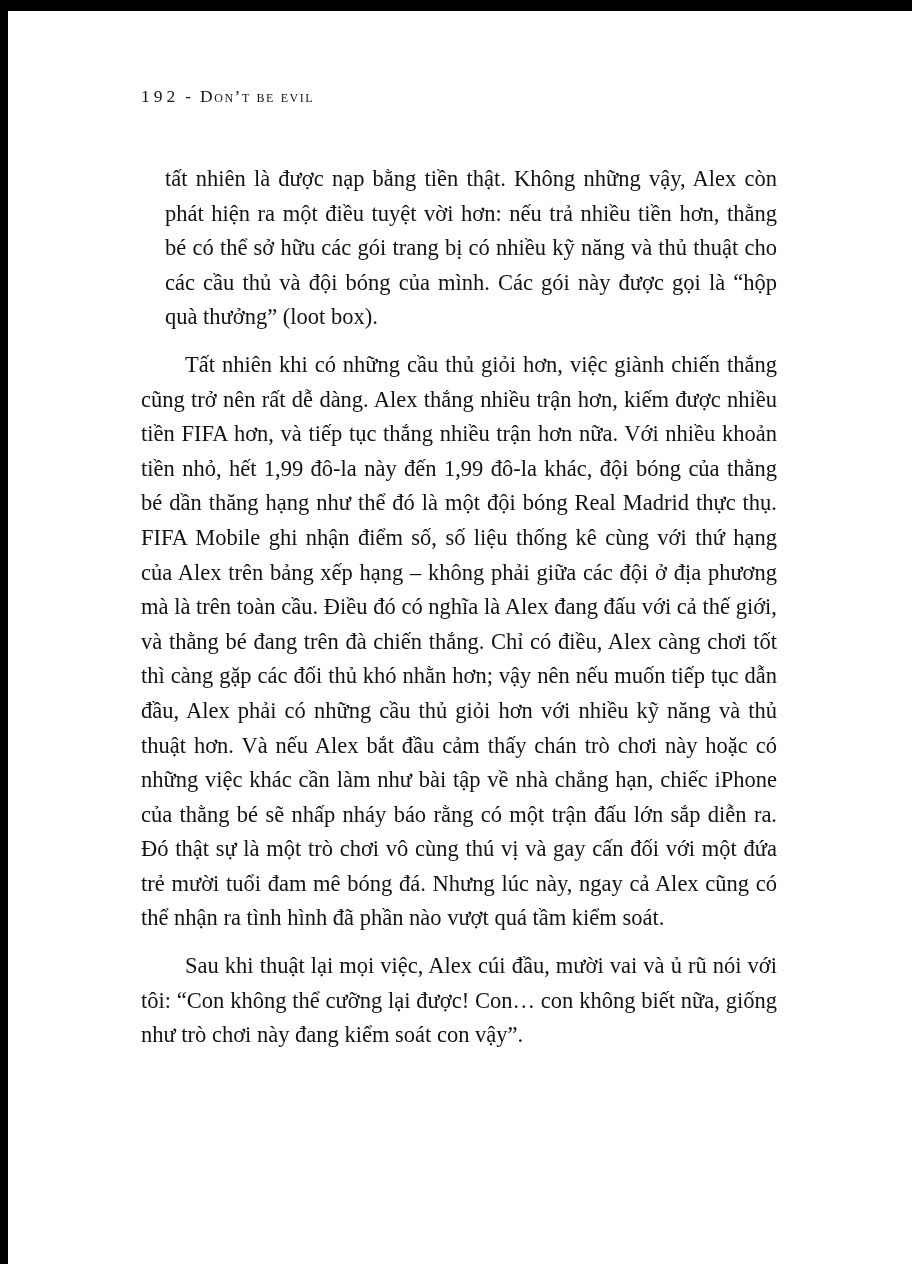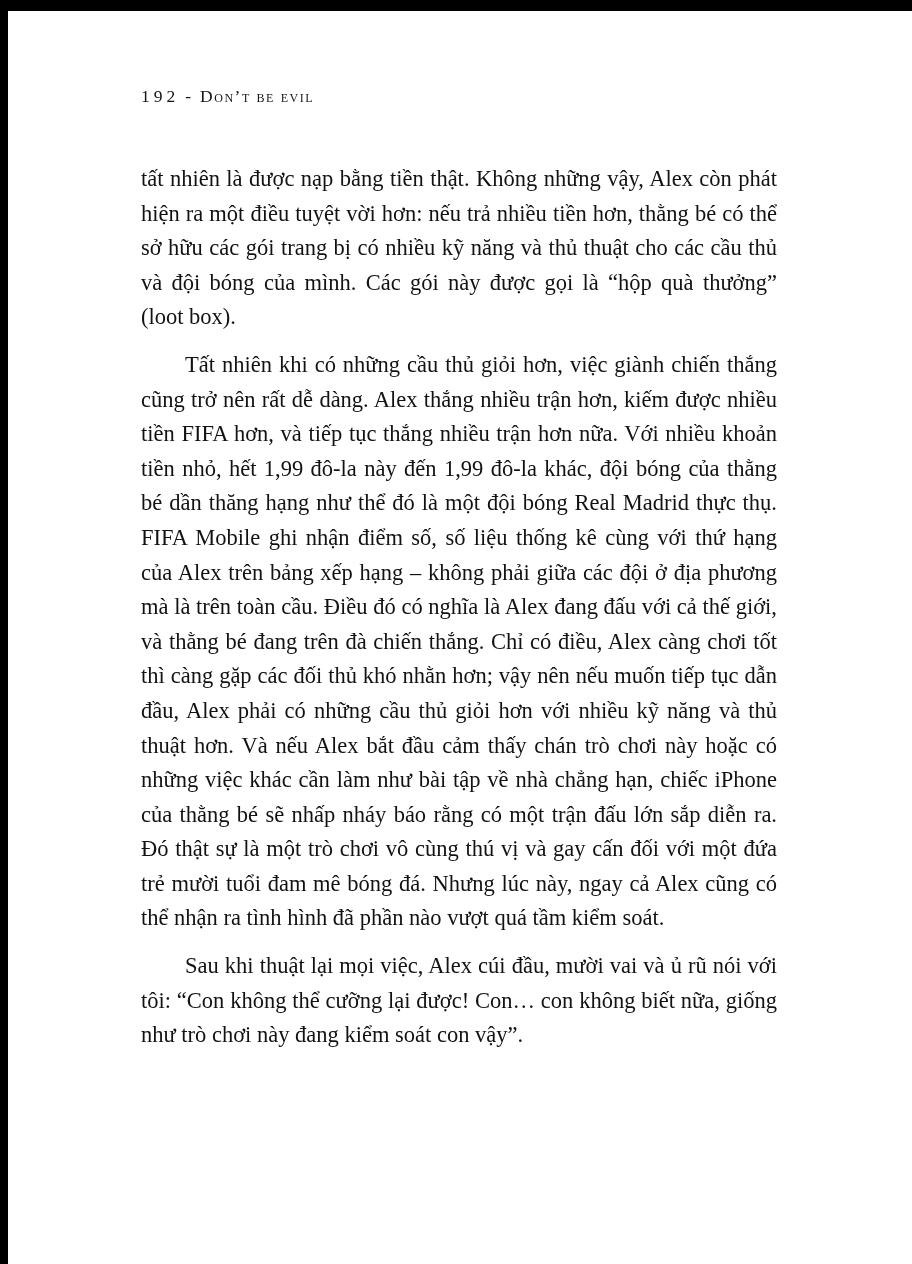--- a/index.html
+++ b/index.html
@@ -47,21 +47,21 @@
     width: 636px;
     font-size: 22.5px;
     line-height: 34.6px;
     text-align: justify;
     color: #121212;
   }
   .text-block p {
     text-indent: 44px;
     margin-bottom: 13px;
   }
-  .text-block p.no-indent { text-indent: 0; }
+  .text-block p.no-indent { text-indent: 0; margin-left: 24px; }
 </style>
 </head>
 <body>
 
 <div class="page">
   <div class="edge-top"></div>
   <div class="edge-left"></div>
 
   <header class="running-head">
     <span class="page-num">192</span><span class="sep">-</span><span class="smallcaps">Don’t be evil</span>

